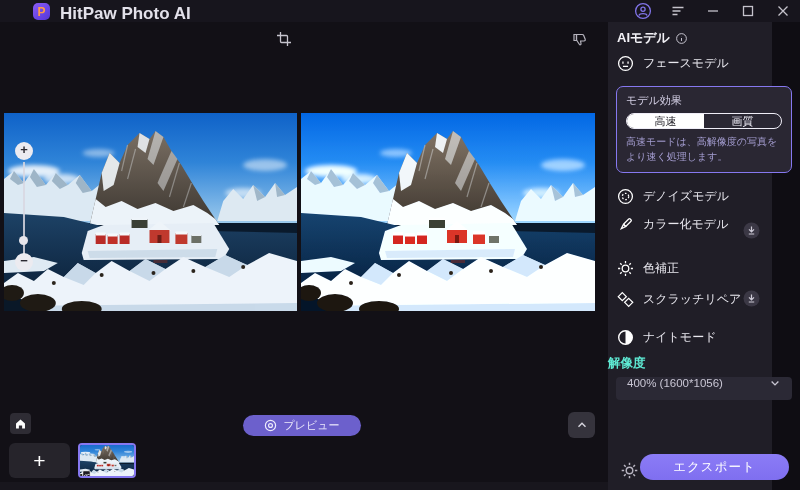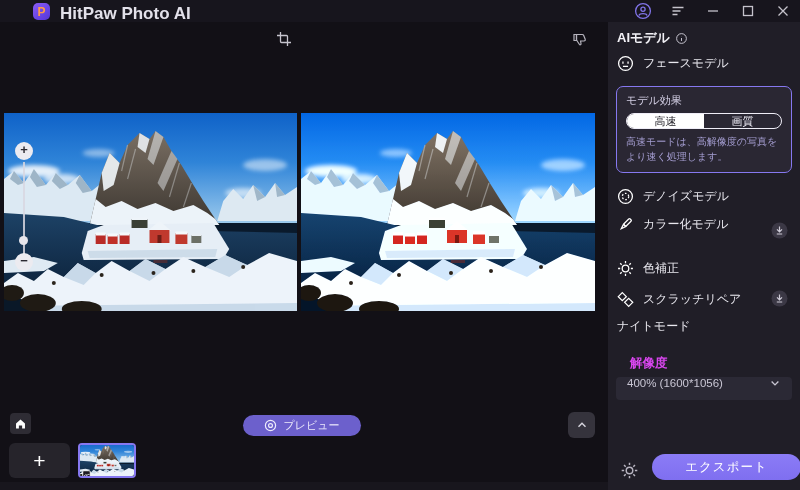--- a/index.html
+++ b/index.html
@@ -40,46 +40,46 @@
     background:#35333c; display:flex; align-items:center; justify-content:center; }
   #add-tile { position:absolute; left:9px; top:421px; width:61px; height:35px; border-radius:6px;
     background:#26242b; color:#ffffff; font-size:21px; font-weight:300; display:flex;
     align-items:center; justify-content:center; }
   #thumb-tile { position:absolute; left:78px; top:421px; width:58px; height:35px; border-radius:4px;
     border:2px solid #8678f0; overflow:hidden; background:#0a1a2c; }
   #thumb-badge { position:absolute; left:2px; bottom:2px; width:9px; height:9px; z-index:3; }
   #bottom-strip { position:absolute; left:0; top:460px; width:608px; height:8px; background:#18161d; }
 
   
-  #sidebar { position:absolute; left:608px; top:22px; width:192px; height:468px; background:#201e27; }
+  #sidebar { position:absolute; left:608px; top:22px; width:164px; height:468px; background:#201e27; }
   #sb-title { position:absolute; left:9px; top:7px; display:flex; align-items:center; gap:5px;
     color:#f2f1f6; font-size:13px; font-weight:bold; }
   .row { position:absolute; left:9px; display:flex; align-items:center; gap:9px; height:20px;
     color:#e9e8ef; font-size:12px; }
   .dl-btn { position:absolute; right:12px; width:17px; height:17px; }
 
   #gen-panel { position:absolute; left:8px; top:64px; width:176px; border:1px solid #8678f0;
     border-radius:7px; background:#2a2733; overflow:hidden; }
   #gen-head { height:22px; background:#8678f0; display:flex; align-items:center; gap:8px;
     padding:0 10px; color:#ffffff; font-size:11.5px; }
   #gen-body { padding:6px 9px 8px 9px; }
   #effect-label { color:#d3cfe4; font-size:11px; }
   #effect-toggle { margin-top:5px; height:16px; border:1px solid #efedf7; border-radius:8px;
     display:flex; overflow:hidden; }
   .tg { flex:1; display:flex; align-items:center; justify-content:center; font-size:11px; }
   .tg.sel { background:#ffffff; color:#18161e; }
   .tg.unsel { background:transparent; color:#efedf7; }
   #gen-desc { margin-top:5px; color:#a59ed2; font-size:10px; line-height:1.5; }
 
-  #res-label { position:absolute; left:22px; top:333px; color:#d946ef; font-size:12.5px; font-weight:bold; }
+  #res-label { position:absolute; left:0; top:333px; color:#5eead4; font-size:12.5px; font-weight:bold; }
   #res-select { position:absolute; left:8px; top:355px; width:176px; height:23px; background:#2b2935;
     border-radius:4px; display:flex; align-items:flex-start; padding:0 11px; color:#c9c6d4; font-size:11.5px; }
   #res-select svg { margin-left:auto; }
   #gear-btn { position:absolute; left:12px; top:439px; width:19px; height:19px; }
-  #export-btn { position:absolute; left:44px; top:432px; width:149px; height:26px; border-radius:14px;
+  #export-btn { position:absolute; left:32px; top:432px; width:149px; height:26px; border-radius:14px;
     background:linear-gradient(180deg,#8b7cf6,#7f6ff0); color:#ffffff; font-size:12.5px;
     display:flex; align-items:center; justify-content:center; letter-spacing:1px; }
 </style>
 </head>
 <body>
 
 <svg width="0" height="0" style="position:absolute">
   <defs>
     <linearGradient id="sky" x1="0" y1="0" x2="0" y2="1">
       <stop offset="0" stop-color="#0f62c8"></stop>
@@ -351,21 +351,21 @@
     </svg>
     <span>スクラッチリペア</span>
   </div>
   <span class="dl-btn" style="top:268px;">
     <svg width="17" height="17" viewBox="0 0 17 17">
         <circle cx="8.5" cy="8.5" r="8" fill="#3b3845"></circle>
       <path d="M8.5,4.6 v4.8 M6,7.4 l2.5,2.5 2.5,-2.5 M5.8,12 h5.4" stroke="#cfccd8" stroke-width="1.2" fill="none"></path>
     </svg>
   </span>
 
-  <div class="row" style="top:287px;flex-direction:column;">
+  <div class="row" style="top:305px;">
     <svg width="17" height="17" viewBox="0 0 16 16">
       <circle cx="8" cy="8" r="6.4" fill="none" stroke="#ffffff" stroke-width="1.3"></circle>
       <path d="M8,1.6 A6.4,6.4 0 0 1 8,14.4 Z" fill="#ffffff"></path>
     </svg>
     <span>ナイトモード</span>
   </div>
 
   <div id="res-label">解像度</div>
   <div id="res-select">
     <span>400% (1600*1056)</span>

